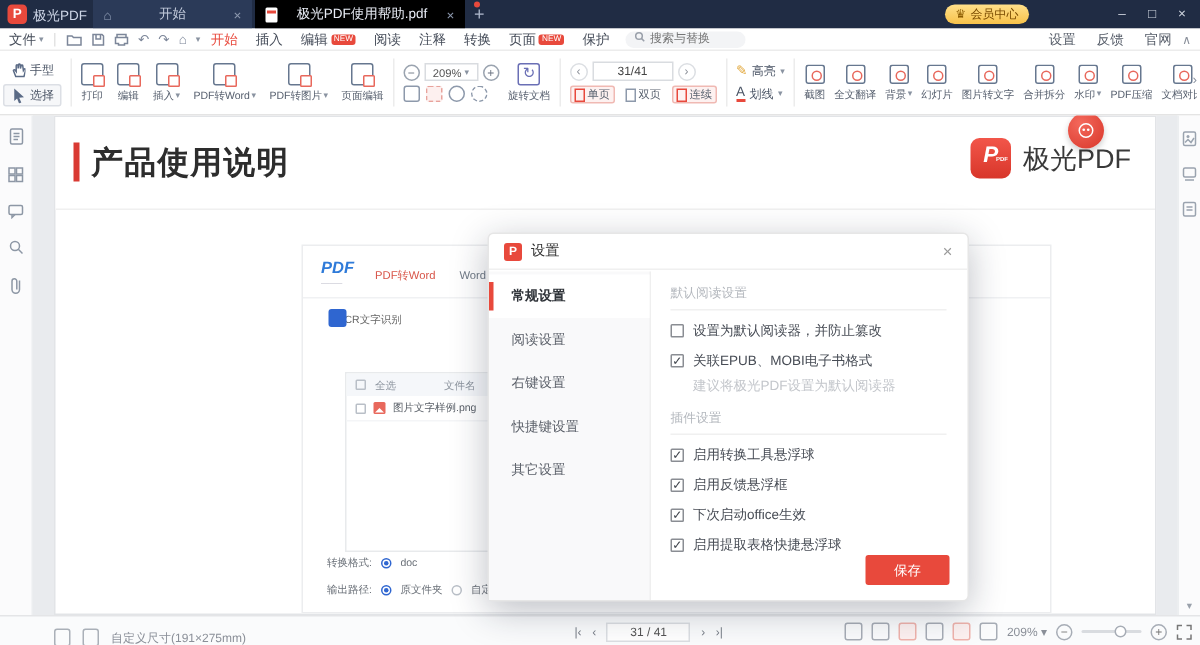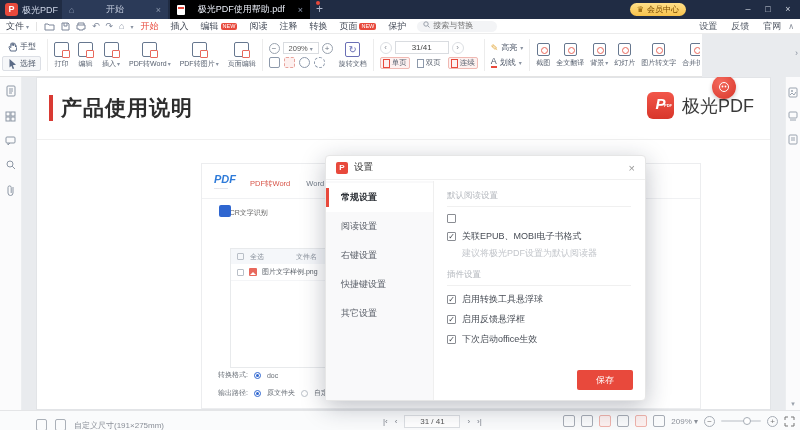--- a/index.html
+++ b/index.html
@@ -39,21 +39,21 @@
   .menu-item.active{color:#e8493c;}
   .menu-item.active::after{content:"";position:absolute;left:0;right:0;bottom:-1px;height:2px;background:#e8493c;}
   .badge{background:#e8493c;color:#fff;font-size:5.5px;border-radius:2px;padding:0 2px;line-height:7px;height:7px;}
   .badge:empty{display:none;}
   .search-pill{display:flex;align-items:flex-start;gap:3px;background:#f3f4f6;border-radius:7px;height:11px;padding:0 6px;margin-left:4px;}
   .search-pill input{border:none;background:transparent;font-size:8px;color:#9aa0aa;width:58px;outline:none;}
   .mb-right{margin-left:auto;display:flex;gap:14px;align-items:center;color:#555c68;}
   .collapse{color:#8a909b;font-size:8px;}
 
   
-  .toolbar{position:absolute;left:0;top:34px;width:702px;height:43px;background:#fff;border-bottom:1px solid #e4e4e4;
+  .toolbar{position:absolute;left:0;top:34px;width:800px;height:43px;background:#fff;border-bottom:1px solid #e4e4e4;
     display:flex;align-items:center;padding:0 2px;gap:6px;overflow:hidden;}
   .tsep{width:1px;height:32px;background:#ececec;flex:none;}
   .tool-col{display:flex;flex-direction:column;gap:2px;flex:none;}
   .mini-btn{display:flex;align-items:center;gap:3px;font-size:8px;color:#4b5566;padding:1px 4px;border:1px solid transparent;border-radius:2px;}
   .mini-btn.active{border-color:#dcdfe5;background:#f6f7f9;}
   .bigbtns{display:flex;gap:9px;flex:none;}
   .bigbtn{display:flex;flex-direction:column;align-items:center;gap:2px;font-size:7px;color:#555e6d;white-space:nowrap;}
   .bb-icon{width:15px;height:15px;border:1px solid #66778f;border-radius:2px;position:relative;}
   .bb-icon::after{content:"";position:absolute;right:-2px;bottom:-2px;width:6px;height:6px;background:#fff;border:1px solid #e8685c;border-radius:1px;}
   .caret{display:none;font-size:6px;color:#8a93a1;}
@@ -616,20 +616,21 @@
         <div class="dlg-nav-item">
           <span>其它设置</span>
         </div>
       </div>
     <div class="dlg-content">
       <div class="dlg-sec-h">默认阅读设置</div>
       <div>
 
           <div class="opt">
             <span class="cb"></span>
+            <span>设置为默认阅读器，并防止篡改</span>
           </div>
 
           <div class="opt checked">
             <span class="cb"></span>
             <span>关联EPUB、MOBI电子书格式</span>
           </div>
 
           <div class="opt note">
 
             <span>建议将极光PDF设置为默认阅读器</span>
@@ -647,20 +648,24 @@
           <div class="opt checked">
             <span class="cb"></span>
             <span>启用反馈悬浮框</span>
           </div>
 
           <div class="opt checked">
             <span class="cb"></span>
             <span>下次启动office生效</span>
           </div>
 
+          <div class="opt checked">
+            <span class="cb"></span>
+            <span>启用提取表格快捷悬浮球</span>
+          </div>
 
         </div>
       <button class="dlg-save" style="position:absolute;right:12px;bottom:10px;">保存</button>
     </div>
   </div>
 </div>
 
 <div class="statusbar">
   <div class="sb-left">
     <span class="sb-ic"></span>

